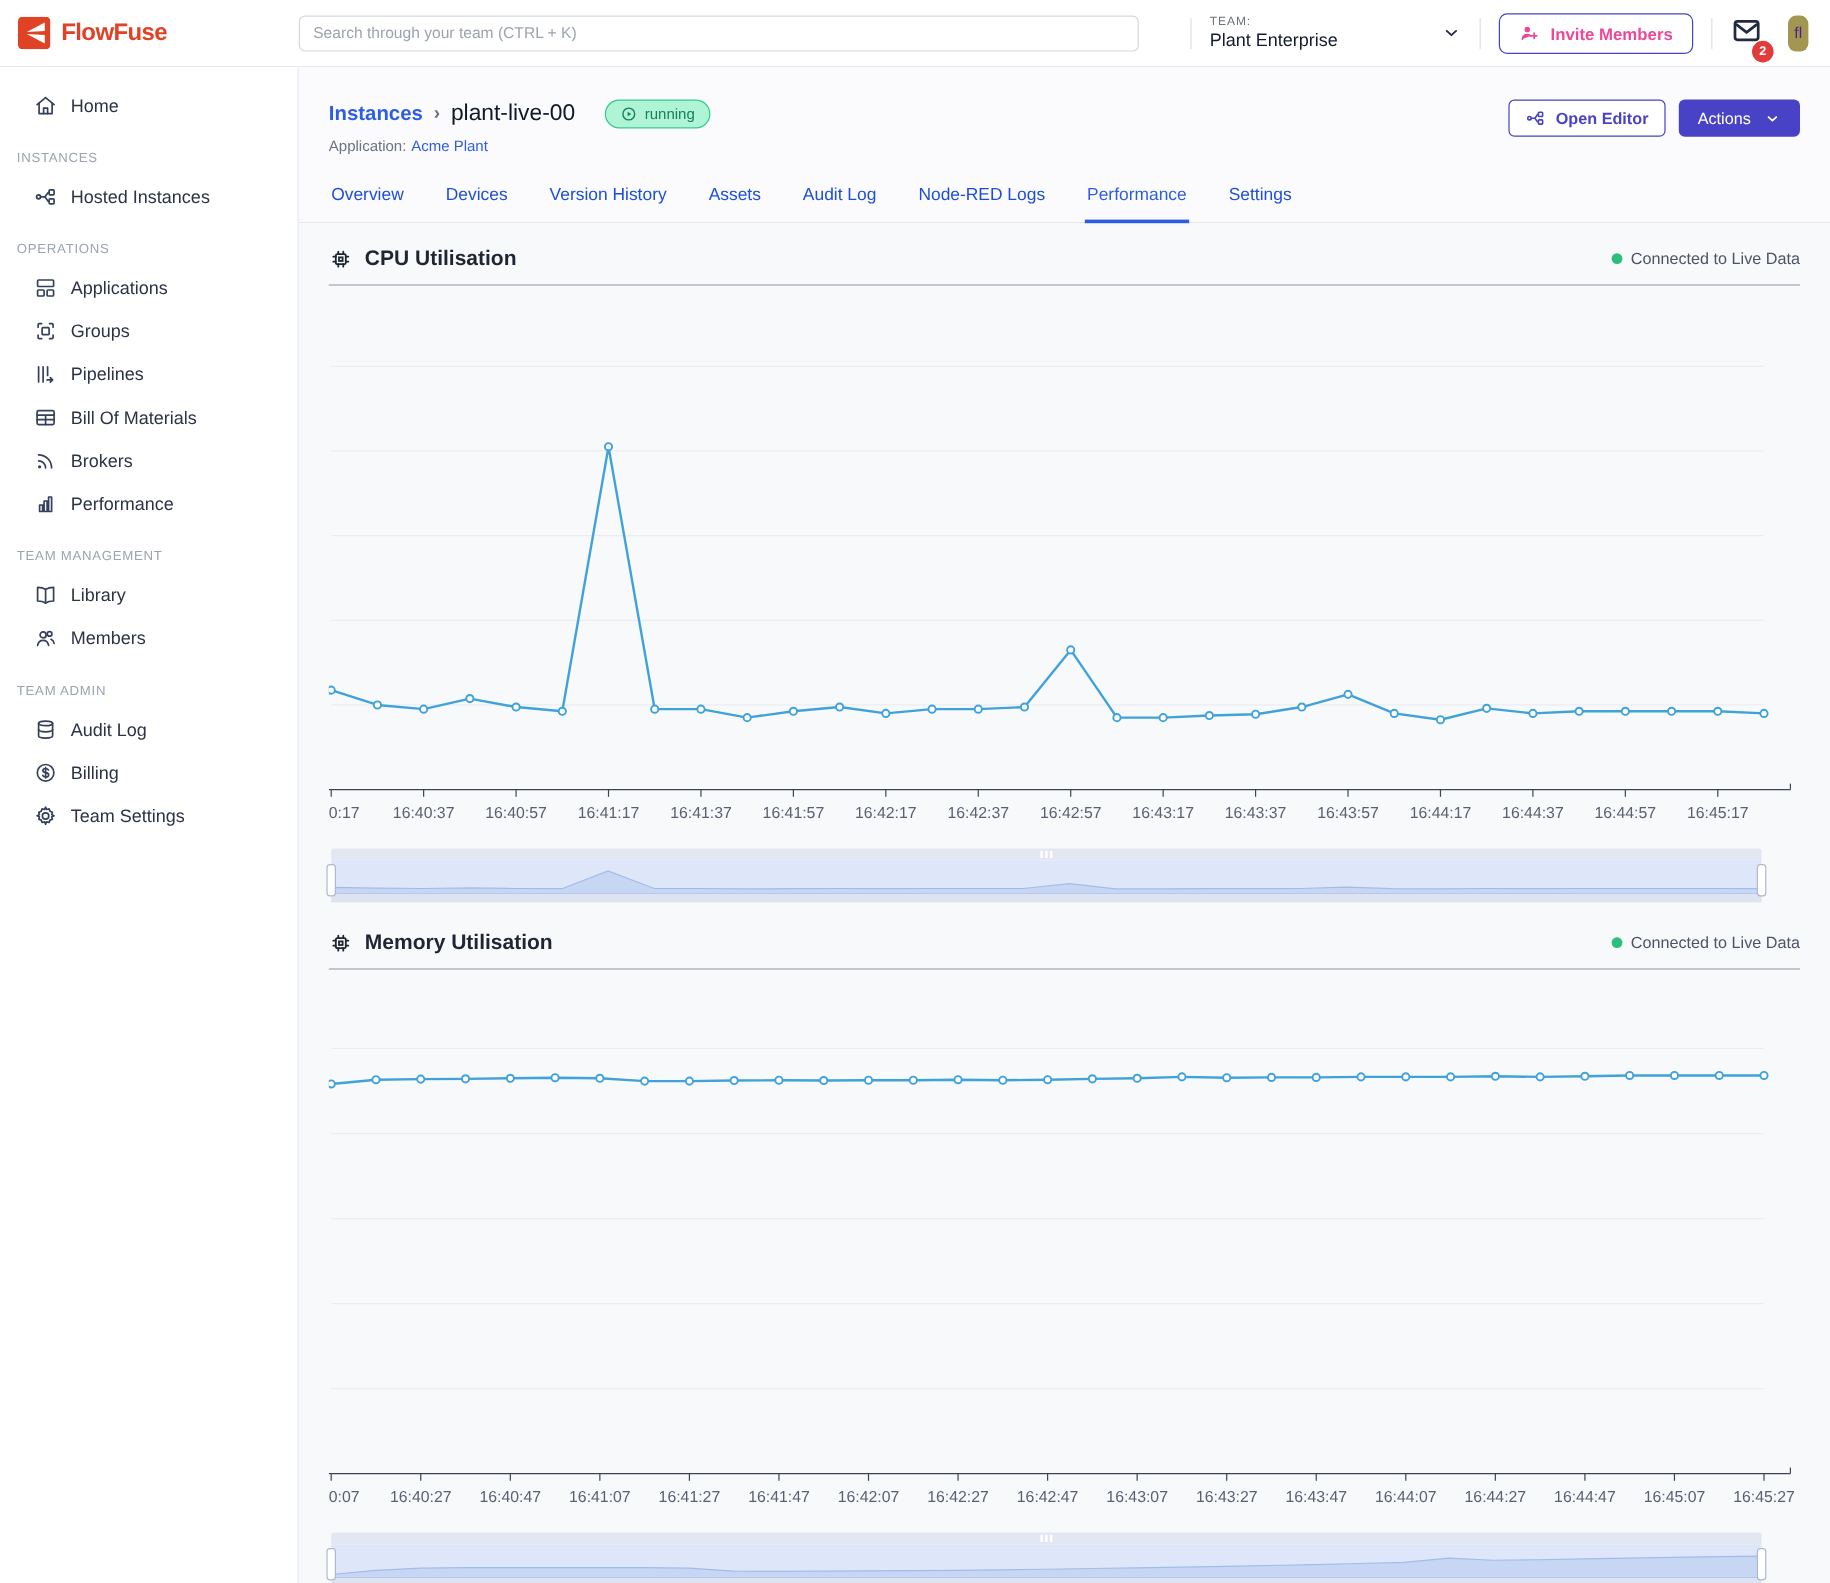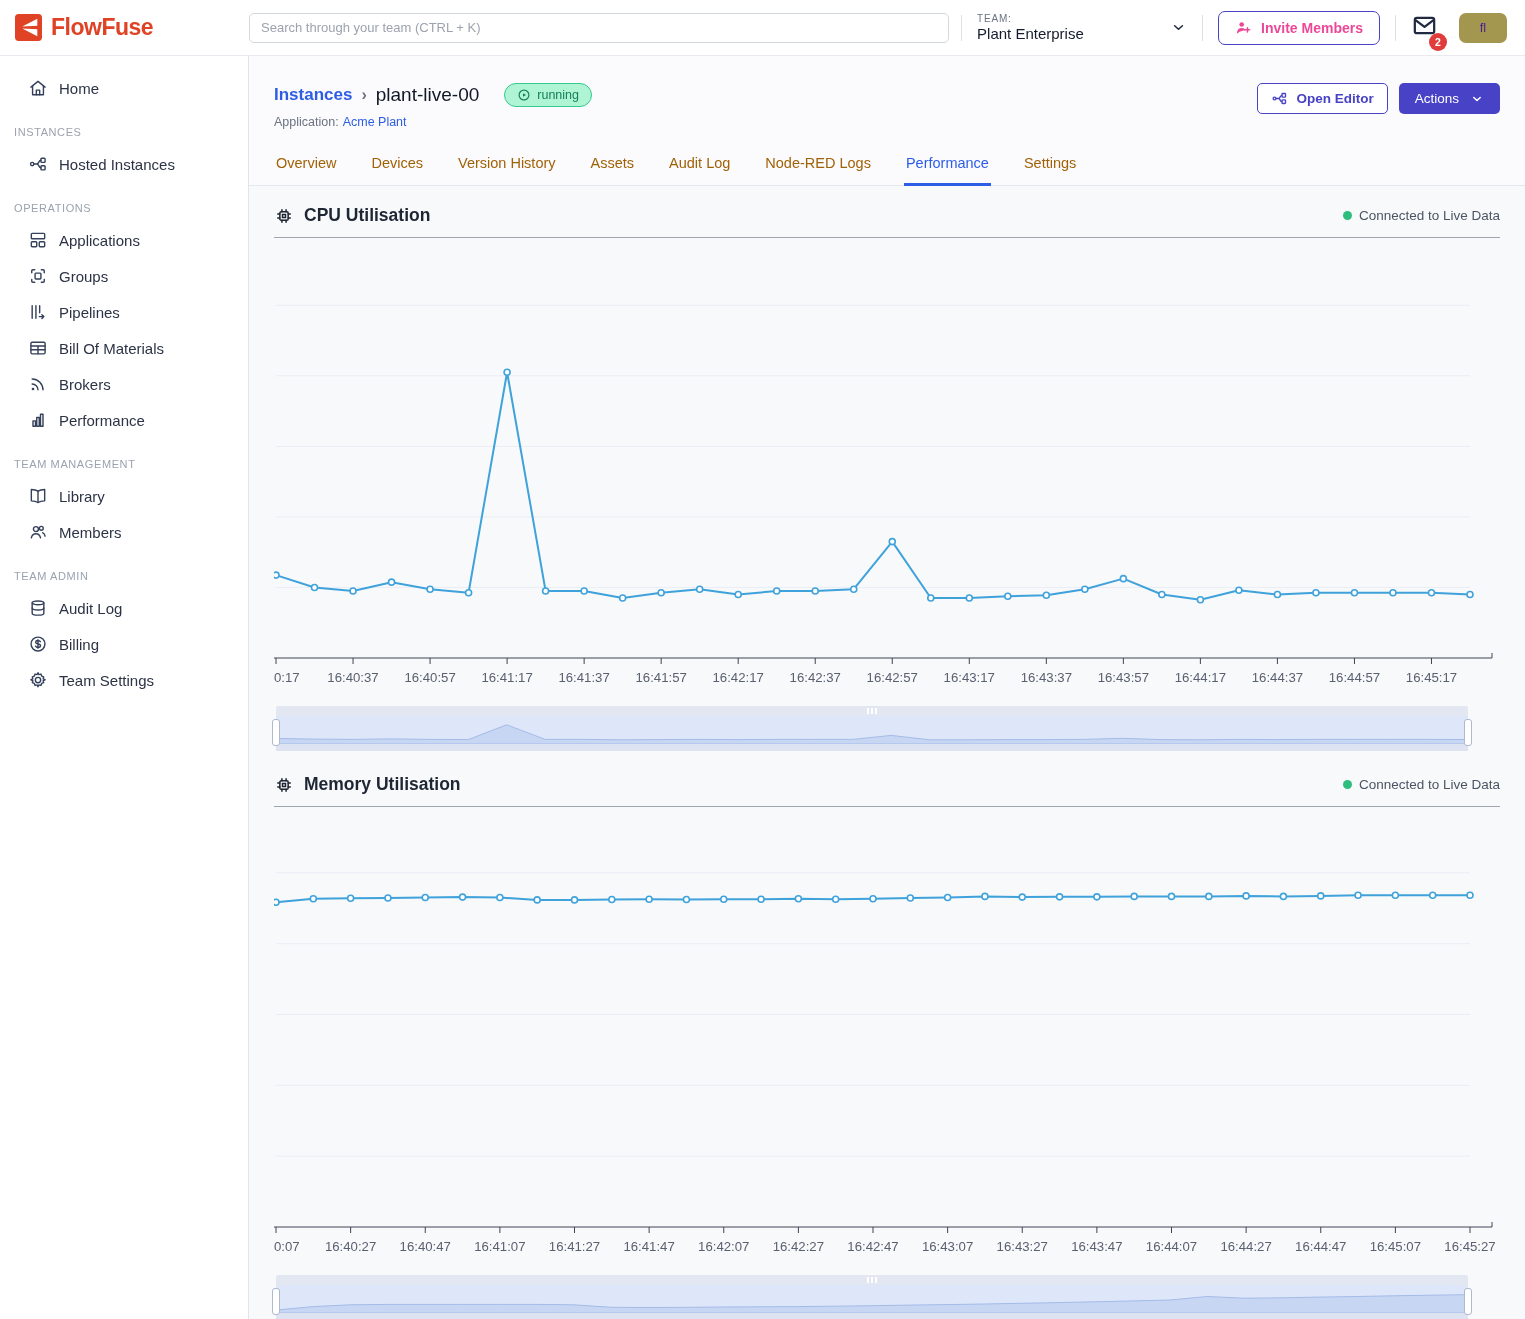--- a/index.html
+++ b/index.html
@@ -3,34 +3,34 @@
 <meta charset="utf-8">
 <style>
   *{box-sizing:border-box;margin:0;padding:0}
   html,body{width:1525px;background:#fff;font-family:"Liberation Sans",sans-serif;color:#2B3345}
   button{font-family:inherit;cursor:pointer}
   a{cursor:pointer}
 
   
   .topbar{height:56px;display:flex;align-items:center;background:#fff;border-bottom:1px solid #E8EAF0}
   .logo{width:249px;flex:0 0 249px;display:flex;align-items:center;gap:9px;padding-left:15px}
-  .logo-text{color:#E04226;font-size:23px;font-weight:700;letter-spacing:-.5px}
+  .logo-text{color:#E04226;font-size:20px;font-weight:700;letter-spacing:-.5px}
   .search{width:700px;height:30px;border:1px solid #D3D7DF;border-radius:5px;padding:0 11px;font-size:13px;color:#374151;background:#fff;outline:none}
   .search::placeholder{color:#9CA3AF}
   .topbar-right{margin-left:auto;display:flex;align-items:center;gap:15px;padding-right:18px}
   .vsep{width:1px;height:26px;background:#DCDFE6}
   .team{display:flex;align-items:center;justify-content:space-between;width:210px;cursor:pointer}
   .team-label{font-size:10px;color:#6B7280;letter-spacing:.8px;font-weight:400}
   .team-name{font-size:15px;color:#141B2E;margin-top:1px}
   .icon{display:inline-flex;align-items:center;justify-content:center;line-height:0}
   .icon svg{display:block}
   .btn-invite{display:flex;align-items:center;gap:9px;height:34px;padding:0 16px;background:#fff;border:1.6px solid #4842C6;border-radius:7px;color:#ec4899;font-size:14px;font-weight:700}
   .mail-wrap{position:relative;color:#222A42;cursor:pointer;margin-right:6px}
   .mail-badge{position:absolute;right:-9px;bottom:-8px;min-width:18px;height:18px;border-radius:50%;background:#E03C3C;color:#fff;font-size:10.5px;font-weight:700;display:flex;align-items:center;justify-content:center;padding:0 4px}
-  .avatar{width:48px;height:30px;border-radius:7px;background:#A3964F;color:#4c1d95;font-size:13px;display:flex;align-items:center;justify-content:center;cursor:pointer}
+  .avatar{width:17px;height:30px;border-radius:7px;background:#A3964F;color:#4c1d95;font-size:13px;display:flex;align-items:center;justify-content:center;cursor:pointer}
 
   
   .shell{display:flex;align-items:stretch}
   .sidebar{width:249px;flex:0 0 249px;background:#fff;border-right:1px solid #E2E4EA;padding:14px 0 20px;min-height:1263px}
   .side-item{display:flex;align-items:center;gap:11px;padding:8px 10px 8px 28px;font-size:15px;color:#2B3345;cursor:pointer}
   .side-item .icon{color:#35405A}
   .side-sec{padding:20px 14px 8px;font-size:11px;letter-spacing:.6px;color:#9AA3AF}
 
   .main{flex:1;background:#F9FAFC;min-height:1263px}
   .main-header{background:#FBFBFD;padding:27px 25px 0}
@@ -39,21 +39,21 @@
   .crumb-parent{color:#2D5DE5;font-size:17px;font-weight:700;text-decoration:none}
   .crumb-sep{color:#6B7280;font-size:16px;font-weight:700}
   .crumb-current{color:#111827;font-size:19px;font-weight:400}
   .badge-running{display:flex;align-items:center;gap:6px;margin-left:16px;height:24px;padding:0 12px;border:1px solid #35C98E;border-radius:12px;background:#AFF4D4;color:#17805B;font-size:12.5px}
   .app-line{margin-top:8px;font-size:12.5px;color:#6B7280}
   .app-line a{color:#2D5DE5;text-decoration:none;margin-left:4px}
   .mh-buttons{display:flex;gap:11px}
   .btn-open{display:flex;align-items:center;gap:8px;height:31px;padding:0 13px;background:#fff;border:1.4px solid #4842C6;border-radius:5px;color:#4842C6;font-size:13.5px;font-weight:700}
   .btn-actions{display:flex;align-items:center;gap:11px;height:31px;padding:0 16px;background:#4842C6;border:none;border-radius:5px;color:#fff;font-size:13.5px;font-weight:400}
   .tabs{display:flex;gap:31px;margin:18px -25px 0;padding:0 25px;border-bottom:1px solid #E4E7EE;list-style:none}
-  .tab{background:none;border:none;padding:8px 2px 12px;font-size:14.5px;color:#a16207;border-bottom:3px solid transparent;margin-bottom:-1px}
+  .tab{background:none;border:none;padding:8px 2px 12px;font-size:14.5px;color:#1d4ed8;border-bottom:3px solid transparent;margin-bottom:-1px}
   .tab.active{color:#2D5DE5;border-bottom-color:#2D5DE5}
 
   
   .content{background:#F8F9FB;padding:2px 25px 24px}
   .section-head{display:flex;align-items:center;gap:10px;padding:17px 0 11px;border-bottom:1px solid #9FA5B1}
   .section-head .icon{color:#1E2633}
   .section-head h2{font-size:17.5px;font-weight:700;color:#1E2633}
   .live{margin-left:auto;display:flex;align-items:center;gap:7px;font-size:13.5px;color:#4B5563}
   .dot{width:9px;height:9px;border-radius:50%;background:#2DBE7E}
   .chart-wrap{margin-top:2px}

